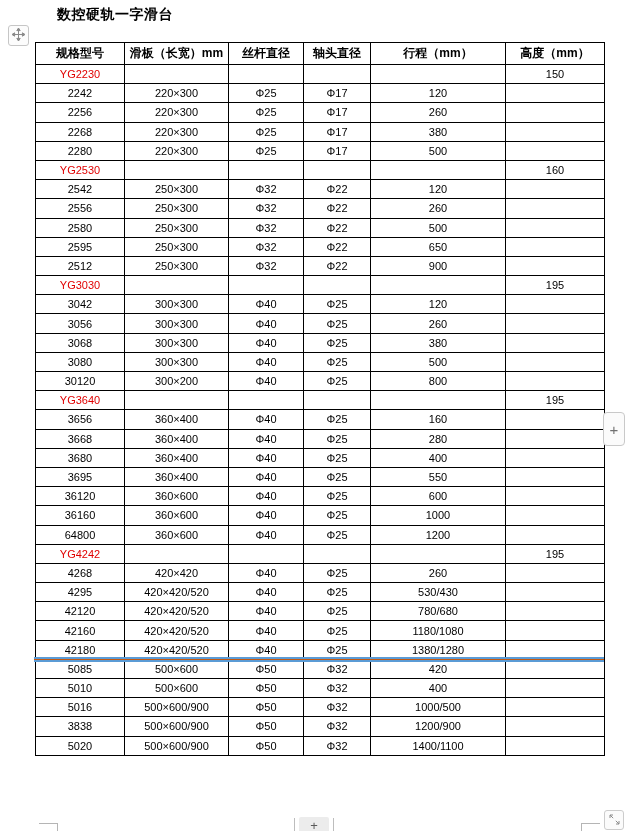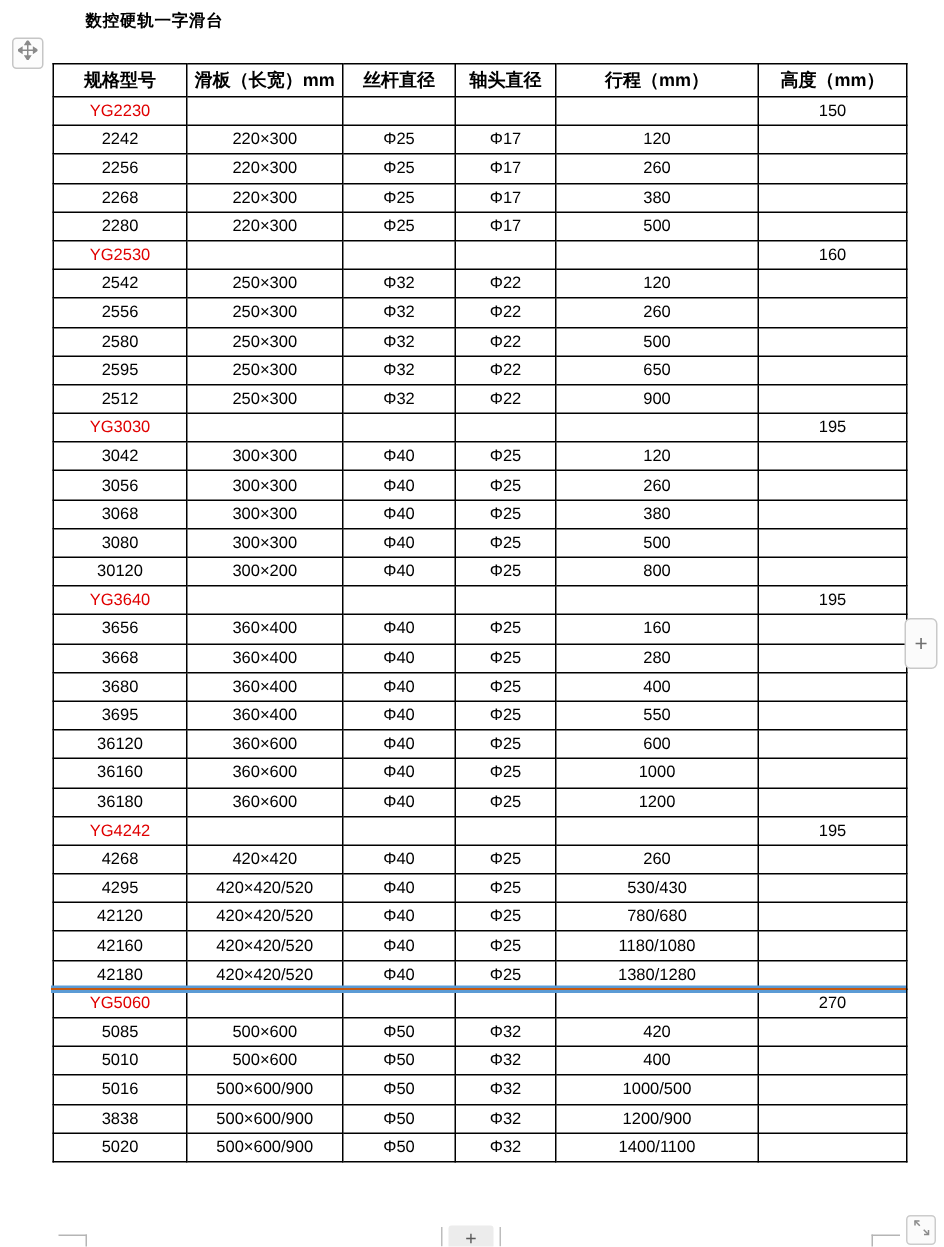--- a/index.html
+++ b/index.html
@@ -4,21 +4,21 @@
 <style>
   html,body{margin:0;padding:0;}
   body{
     width:629px;height:831px;position:relative;overflow:hidden;
     background:#ffffff;
     font-family:"Liberation Sans","DejaVu Sans",sans-serif;
     color:#000;
   }
   .doc-title{
     position:absolute;left:57px;top:6px;
-    font-size:11px;font-weight:bold;letter-spacing:0.5px;
+    font-size:14px;font-weight:bold;letter-spacing:0.5px;
   }
   .move-handle{
     position:absolute;left:8px;top:25px;width:21px;height:21px;
     box-sizing:border-box;border:1px solid #c6c6c6;border-radius:3px;
     background:#fcfcfc;display:flex;align-items:center;justify-content:center;
   }
   table.spec{
     position:absolute;left:35px;top:42px;width:569px;
     border-collapse:collapse;table-layout:fixed;
   }
@@ -296,21 +296,21 @@
         </tr>
         <tr>
           <td>36160</td>
           <td>360×600</td>
           <td>Φ40</td>
           <td>Φ25</td>
           <td>1000</td>
           <td></td>
         </tr>
         <tr>
-          <td>36180</td>
+          <td>64800</td>
           <td>360×600</td>
           <td>Φ40</td>
           <td>Φ25</td>
           <td>1200</td>
           <td></td>
         </tr>
         <tr>
           <td class="group-model">YG4242</td>
           <td></td>
           <td></td>
@@ -350,28 +350,20 @@
           <td>1180/1080</td>
           <td></td>
         </tr>
         <tr>
           <td>42180</td>
           <td>420×420/520</td>
           <td>Φ40</td>
           <td>Φ25</td>
           <td>1380/1280</td>
           <td></td>
-        </tr>
-        <tr>
-          <td class="group-model">YG5060</td>
-          <td></td>
-          <td></td>
-          <td></td>
-          <td></td>
-          <td>270</td>
         </tr>
         <tr>
           <td>5085</td>
           <td>500×600</td>
           <td>Φ50</td>
           <td>Φ32</td>
           <td>420</td>
           <td></td>
         </tr>
         <tr>

